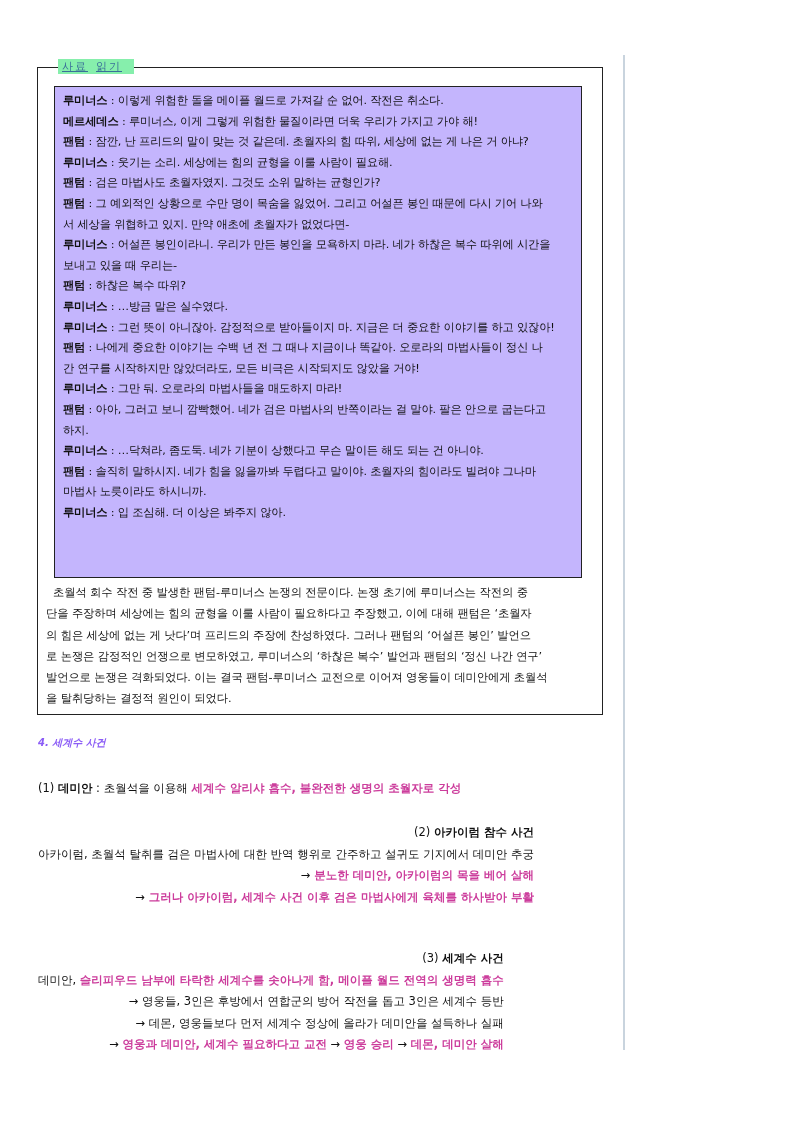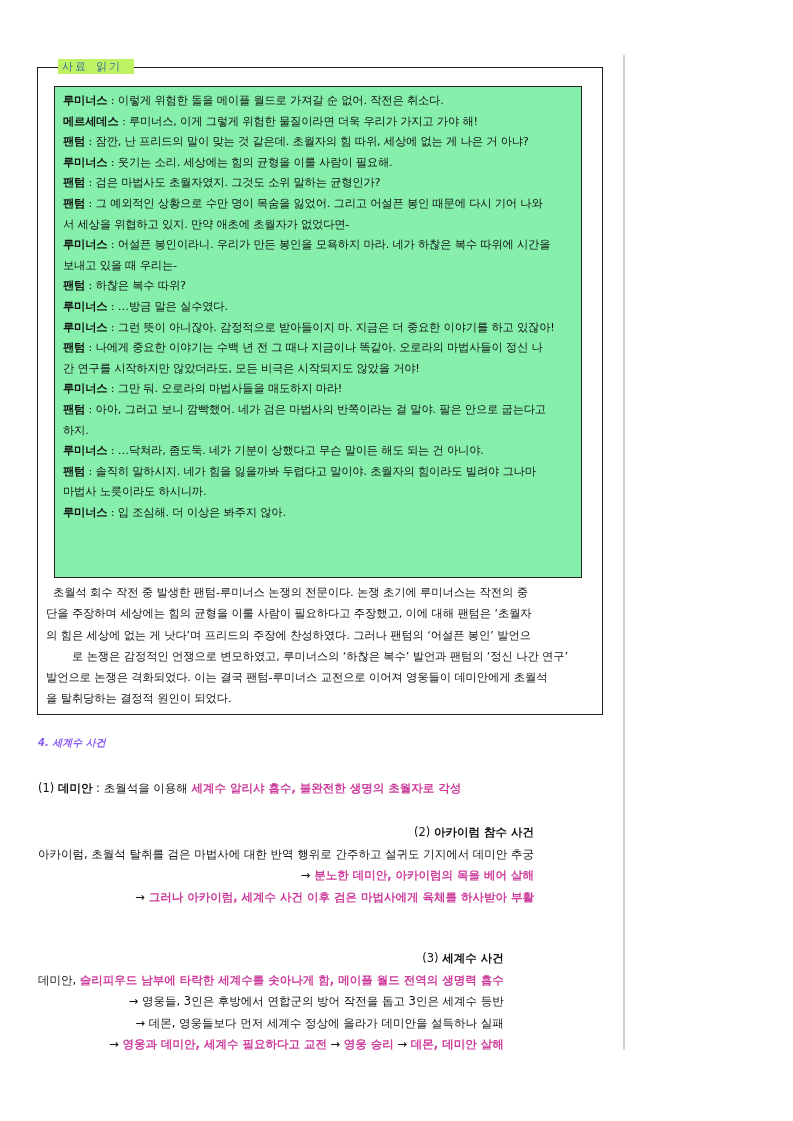--- a/index.html
+++ b/index.html
@@ -1,21 +1,21 @@
 <!DOCTYPE html>
 <html><head>
 <meta charset="utf-8">
 <style>
   html, body { margin:0; padding:0; background:#ffffff; }
   body { width:793px; height:1121px; position:relative; font-family:"DejaVu Sans", sans-serif; color:#111; }
   .vline { position:absolute; left:623px; top:55px; width:2px; height:995px; background:#c9d4de; }
   .outer { position:absolute; left:37px; top:67px; width:566px; height:648px; border:1.5px solid #222; box-sizing:border-box; }
-  .outer-title { position:absolute; left:20px; top:-9px; background:#bef264; padding:0 4px; font-size:11px; color:#3a6f99; letter-spacing:2px; }
+  .outer-title { position:absolute; left:20px; top:-9px; background:#86efac; padding:0 4px; font-size:11px; color:#3a6f99; letter-spacing:2px;text-decoration:underline; }
   .outer-title span { margin-right:8px; }
-  .inner { position:absolute; left:16px; top:18px; width:528px; height:492px; border:1.5px solid #222; background:#86efac; box-sizing:border-box; padding:4px 10px 0 8px; }
+  .inner { position:absolute; left:16px; top:18px; width:528px; height:492px; border:1.5px solid #222; background:#c4b5fd; box-sizing:border-box; padding:4px 10px 0 8px; }
   .dline { font-size:11.3px; line-height:20.6px; white-space:nowrap; letter-spacing:-0.2px; }
   .dline b { font-weight:bold; }
   .cont { font-size:11.3px; line-height:20.6px; white-space:nowrap; letter-spacing:-0.2px; }
   .summary { position:absolute; left:8px; top:514px; width:548px; font-size:11.3px; line-height:21.3px; letter-spacing:-0.1px; }
   .summary div { white-space:nowrap; }
   .h4 { position:absolute; left:38px; top:736px; font-size:10px; font-weight:bold; color:#8b5cf6;font-style:italic; }
   .sec { position:absolute; left:38px; font-size:11.5px; line-height:21.5px; white-space:nowrap;text-align:right; }
   .pink { color:#cc3d9c; font-weight:bold; }
   .bold { font-weight:bold; }
 </style>
@@ -48,21 +48,21 @@
       <div class="cont">하지.</div>
       <div class="dline"><b>루미너스</b><span> : …닥쳐라, 좀도둑. 네가 기분이 상했다고 무슨 말이든 해도 되는 건 아니야.</span></div>
       <div class="dline"><b>팬텀</b><span> : 솔직히 말하시지. 네가 힘을 잃을까봐 두렵다고 말이야. 초월자의 힘이라도 빌려야 그나마</span></div>
       <div class="cont">마법사 노릇이라도 하시니까.</div>
       <div class="dline"><b>루미너스</b><span> : 입 조심해. 더 이상은 봐주지 않아.</span></div>
     </div>
   <div class="summary" id="summary">
       <div style="white-space: pre;">  초월석 회수 작전 중 발생한 팬텀-루미너스 논쟁의 전문이다. 논쟁 초기에 루미너스는 작전의 중</div>
       <div style="white-space: pre;">단을 주장하며 세상에는 힘의 균형을 이룰 사람이 필요하다고 주장했고, 이에 대해 팬텀은 ‘초월자</div>
       <div style="white-space: pre;">의 힘은 세상에 없는 게 낫다’며 프리드의 주장에 찬성하였다. 그러나 팬텀의 ‘어설픈 봉인’ 발언으</div>
-      <div style="white-space: pre; text-align: center;">로 논쟁은 감정적인 언쟁으로 변모하였고, 루미너스의 ‘하찮은 복수’ 발언과 팬텀의 ‘정신 나간 연구’</div>
+      <div style="white-space: pre;">로 논쟁은 감정적인 언쟁으로 변모하였고, 루미너스의 ‘하찮은 복수’ 발언과 팬텀의 ‘정신 나간 연구’</div>
       <div style="white-space: pre;">발언으로 논쟁은 격화되었다. 이는 결국 팬텀-루미너스 교전으로 이어져 영웅들이 데미안에게 초월석</div>
       <div style="white-space: pre;">을 탈취당하는 결정적 원인이 되었다.</div>
     </div>
 </div>
 
 <div class="h4">4. 세계수 사건</div>
 
 <div class="sec" style="top:778px">
   <span>(1) </span><span class="bold">데미안</span><span> : 초월석을 이용해 </span><span class="pink">세계수 알리샤 흡수, 불완전한 생명의 초월자로 각성</span>
 </div>

